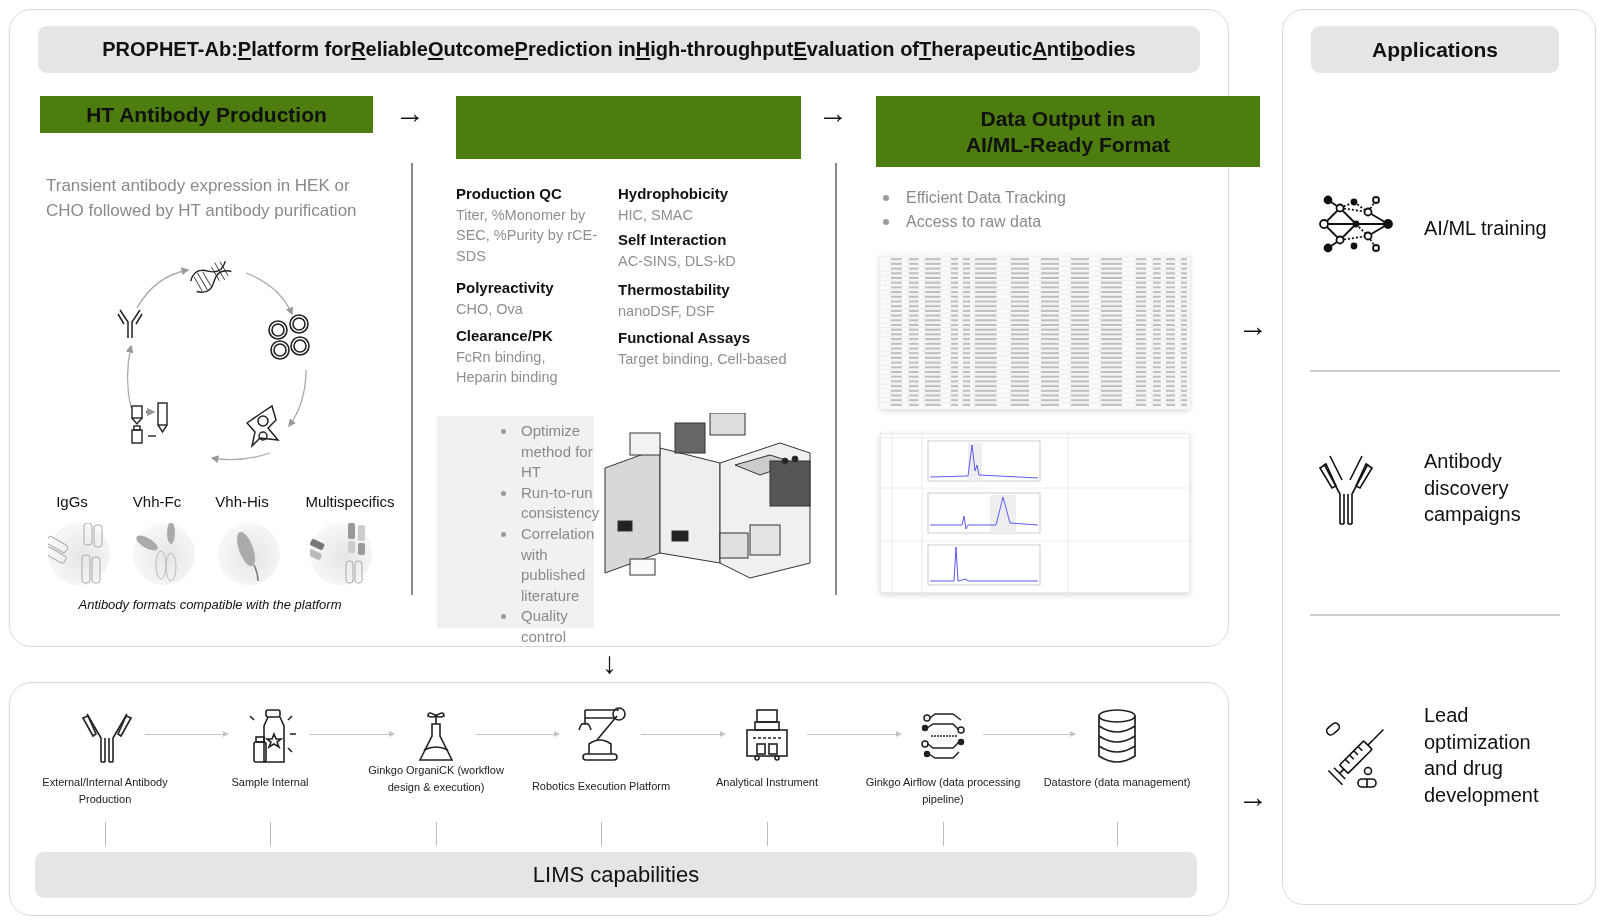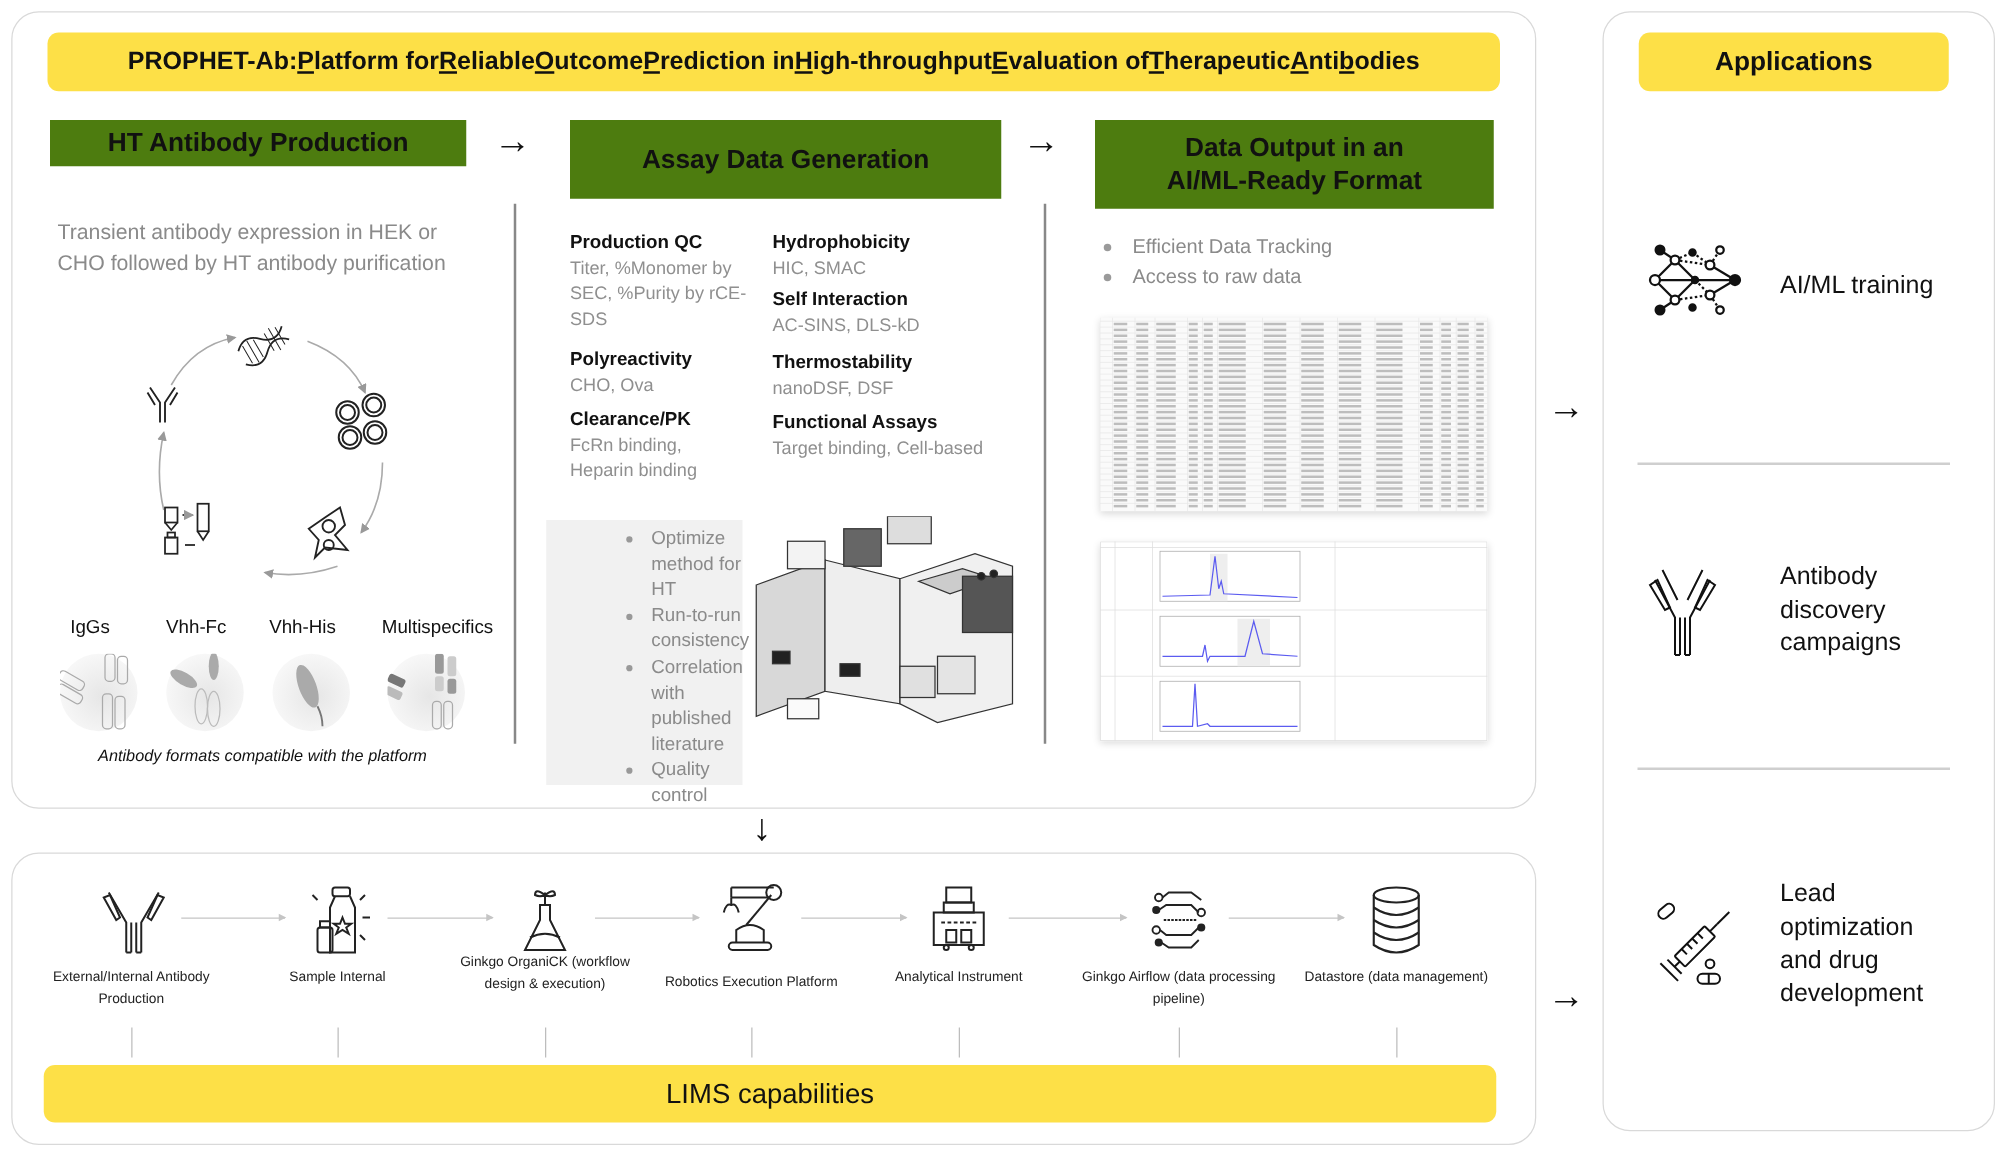--- a/index.html
+++ b/index.html
@@ -4,32 +4,32 @@
 <style>
   * { box-sizing: border-box; margin: 0; padding: 0; }
   html, body { width: 1600px; height: 920px; background: #ffffff; overflow: hidden; }
   body { position: relative; font-family: "Liberation Sans", sans-serif; color: #111; }
 
   .panel { position: absolute; border: 1.5px solid #d9d9d9; border-radius: 22px; background: #fff; }
   #top-panel { left: 9px; top: 9px; width: 1220px; height: 638px; }
   #bottom-panel { left: 9px; top: 682px; width: 1220px; height: 234px; }
   #apps-panel { left: 1282px; top: 9px; width: 314px; height: 896px; }
 
-  .lav { background: #fde047; border-radius: 9px; }
+  .lav { background: #e5e5e5; border-radius: 9px; }
   .pink { background: #4d7c0f; }
 
   #main-title { position: absolute; left: 38px; top: 26px; width: 1162px; height: 47px;
     display: flex; align-items: center; justify-content: center; font-weight: bold; font-size: 20px; }
   #main-title u { text-decoration: underline; text-underline-offset: 2px; }
 
   .stage-head { position: absolute; display: flex; align-items: center; justify-content: center;
     text-align: center; font-weight: bold; font-size: 21px; line-height: 26px; }
   #stage1-head { left: 40px; top: 96px; width: 333px; height: 37px; }
   #stage2-head { left: 456px; top: 96px; width: 345px; height: 63px; }
-  #stage3-head { left: 876px; top: 96px; width: 319px; height: 71px; }
+  #stage3-head { left: 876px; top: 96px; width: 384px; height: 71px; }
 
   .arrow { position: absolute; font-size: 30px; line-height: 30px; color: #111; }
 
   .vline { position: absolute; width: 1.5px; background: #888; }
 
   .gray-text { color: #8a8a8a; }
   #stage1-desc { position: absolute; left: 46px; top: 174px; width: 330px; font-size: 17px; line-height: 24.5px; }
 
   
   #cycle { position: absolute; left: 100px; top: 258px; width: 240px; height: 210px; }
@@ -109,21 +109,20 @@
     <span>nti</span>
     <u>b</u>
     <span>odies</span>
   </div>
 
 <div id="stage1-head" class="stage-head pink">
   <span>HT Antibody Production</span>
 </div>
 <div id="stage2-head" class="stage-head pink">
   <div>
-    <div>Assay Data Generation</div>
   </div>
 </div>
 <div id="stage3-head" class="stage-head pink">
   <div>
     <div>Data Output in an</div>
     <div>AI/ML-Ready Format</div>
   </div>
 </div>
 
 <div class="arrow" style="left:395px;top:98px;">→</div>

